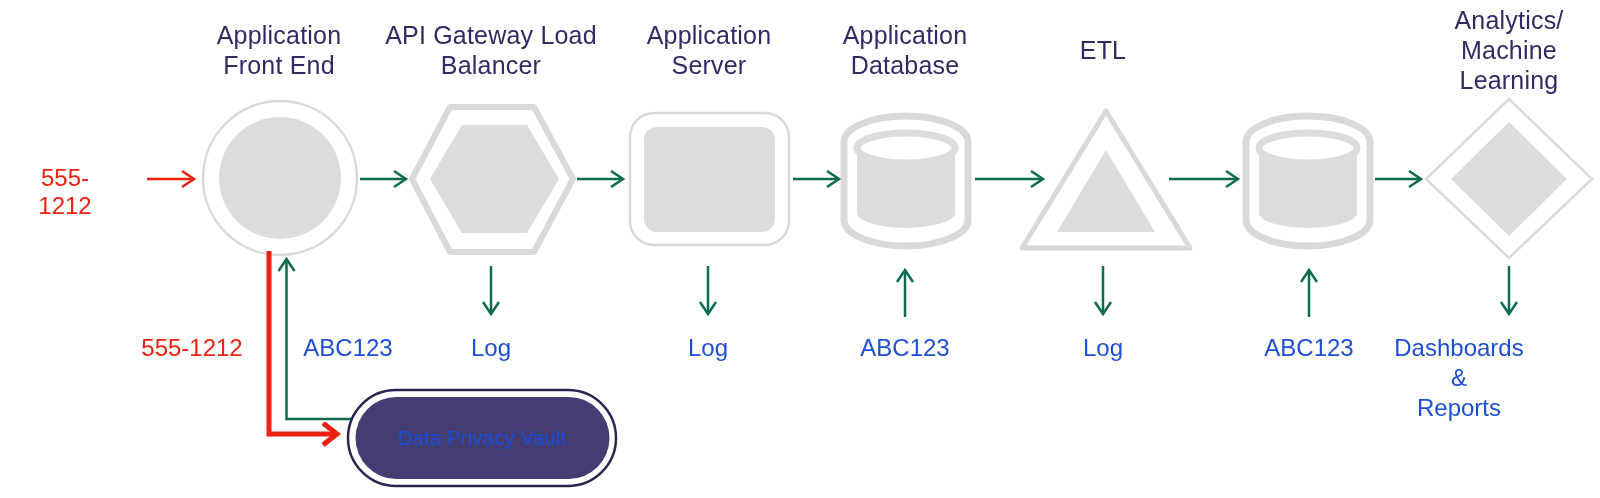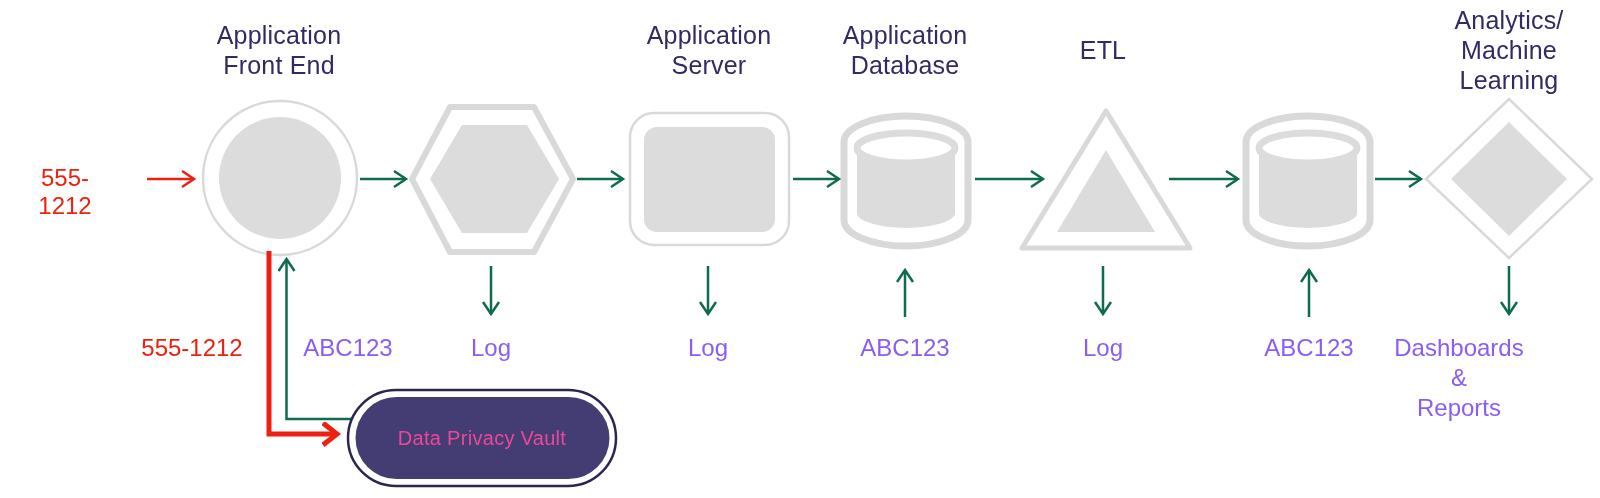--- a/index.html
+++ b/index.html
@@ -35,21 +35,21 @@
   .nl3{left:818px;width:160px;}
   .nl4{left:1016px;width:160px;}
   .nl5{left:1221px;width:160px;}
   .nl6{left:1422px;width:160px;}
 
   
   .ann{
     position:absolute;
     top:333px;
     transform:translateX(-50%);
-    color:#8b5cf6;
+    color:#1d4ed8;
     font-size:24px;
     line-height:30px;
     text-align:center;
     white-space:pre-line;
   }
   .ann-red{color:#ec2110;}
   .a-log1{left:484px;}
   .a-log2{left:701px;}
   .a-abc1{left:898px;}
   .a-log3{left:1096px;}
@@ -69,21 +69,21 @@
     font-size:24px;
     line-height:28px;
   }
 
   
   .vault-label{
     position:absolute;
     left:475px;
     top:438px;
     transform:translate(-50%,-50%);
-    color:#ec4899;
+    color:#1d4ed8;
     font-size:20px;
     letter-spacing:0.3px;
     white-space:nowrap;
   }
 </style>
 </head>
 <body>
 
 <div class="canvas">
 
@@ -159,20 +159,22 @@
     <polyline points="350,419 279.5,419 279.5,259" fill="none" stroke="#0e6b4f" stroke-width="2.5" marker-end="url(#ag)"></polyline>
 
     <g>
       <rect x="341" y="390" width="268" height="96" rx="48" fill="#ffffff" stroke="#2b2551" stroke-width="2.5"></rect>
       <rect x="348.5" y="397" width="254" height="82" rx="41" fill="#433d73"></rect>
     </g>
   </svg>
 
   <div class="node-label nl0">Application
 Front End</div>
+  <div class="node-label nl1">API Gateway Load
+Balancer</div>
   <div class="node-label nl2">Application
 Server</div>
   <div class="node-label nl3">Application
 Database</div>
   <div class="node-label nl4">ETL</div>
   <div class="node-label nl6">Analytics/
 Machine
 Learning</div>
 
   <div class="source-label">555-1212</div>

